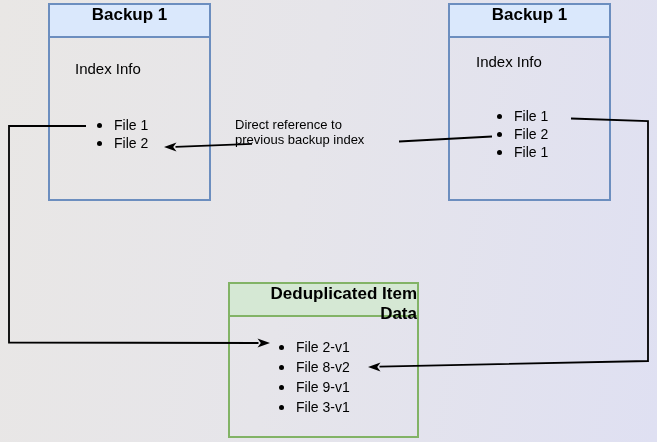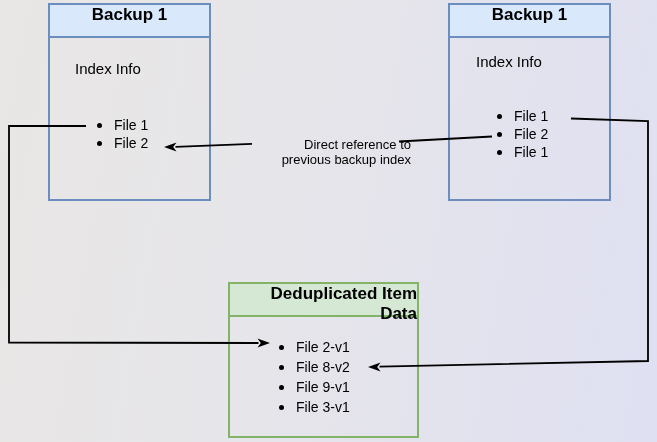--- a/index.html
+++ b/index.html
@@ -49,22 +49,22 @@
   #backup2{left:448px;top:3px;width:163px;height:198px;}
   #dedup{left:228px;top:282px;width:191px;height:156px;}
   #backup1 .index-label{left:25px;top:55px;}
   #backup2 .index-label{left:26px;top:48px;}
   #backup1 .items{left:46px;top:111px;}
   #backup2 .items{left:46px;top:102px;}
   #dedup .items{left:48px;top:53px;}
   .edge-label{
     position:absolute;
     left:235px;top:118px;width:176px;
-    text-align:right;
-    font-size:13px;line-height:14.5px;margin-top:20px;
+    text-align:left;
+    font-size:13px;line-height:14.5px;
   }
   .edges-svg{
     position:absolute;left:0;top:0;width:657px;height:442px;
     pointer-events:none;
   }
   .edges-svg path{fill:none;stroke:#000;stroke-width:1.8;}
   .edges-svg polygon{fill:#000;stroke:none;}
 </style>
 </head>
 <body>

